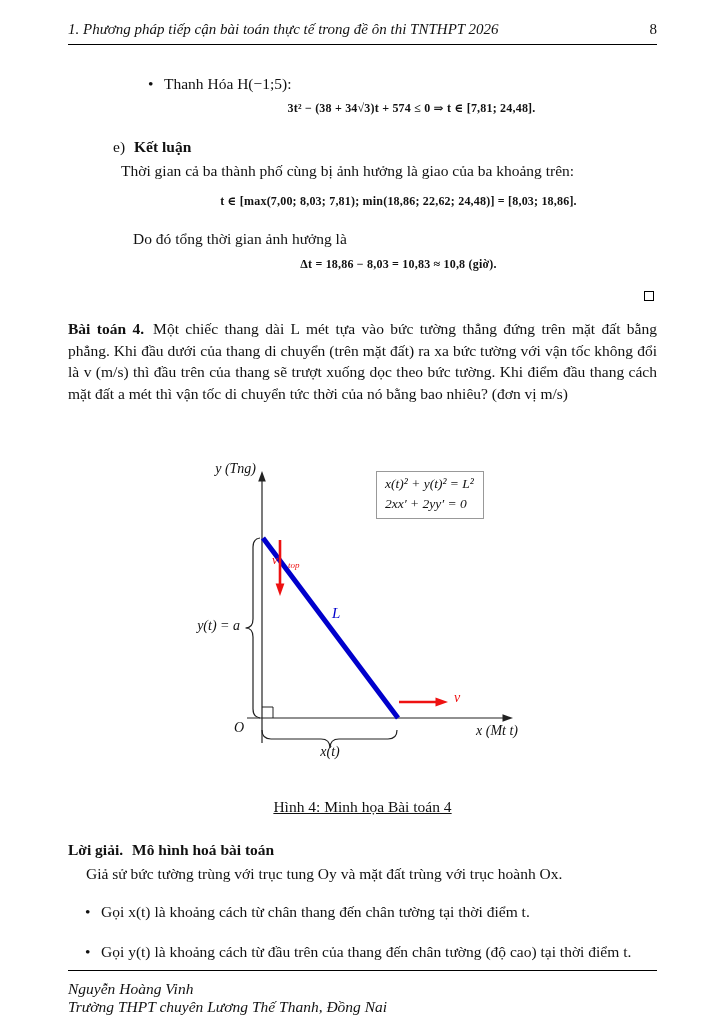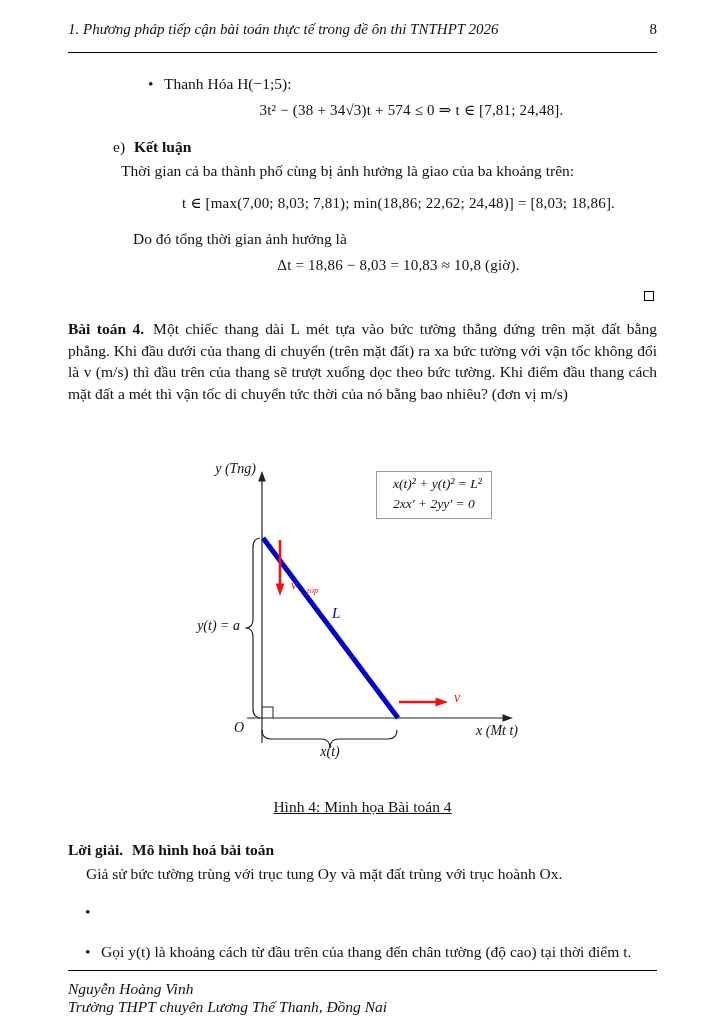--- a/index.html
+++ b/index.html
@@ -12,48 +12,48 @@
     font-size:15.5px;
     overflow:hidden;
   }
   .abs { position:absolute; }
 
   
   .header {
     left:68px; top:21px; width:589px;
     display:flex; justify-content:space-between; align-items:baseline;
     font-style:italic; font-size:15px;
-    border-bottom:1.3px solid #000; padding-bottom:14px;
+    border-bottom:1.3px solid #000; padding-bottom:6px;
   }
   .header-page { font-style:normal; }
 
   
   .bullet-row { display:flex; }
   .bullet-marker { width:16px; flex:0 0 auto; }
-  .eq { text-align:center; font-size:15px; letter-spacing:0.2px; }
+  .eq { text-align:center; font-size:12px; letter-spacing:0.2px;font-weight:bold; }
   .item-label { margin-right:9px; }
   .bold { font-weight:bold; }
   .bolditalic { font-weight:bold; }
   .para { line-height:21.5px; }
   .justify { text-align:justify; }
   .qed {
     width:10px; height:10px; border:1.2px solid #000; background:#fff;
   }
 
   
   .figure { left:170px; top:450px; width:390px; height:340px; }
   .figure svg { position:absolute; left:0; top:0; }
   .fig-label { position:absolute; font-style:italic; font-size:14px; white-space:nowrap; }
   .lab-right { text-align:right; }
   .lab-center { text-align:center; }
   .red { color:#ee1111; }
   .blue { color:#0000cc; }
   .eq-box {
     position:absolute; left:206px; top:21px;
-    border:1px solid #999999; padding:2px 9px 4px 16px;
+    border:1px solid #999999; padding:2px 9px 4px 8px;
     font-style:italic; font-size:13.5px; line-height:20px;
     white-space:nowrap; background:#fff;
   }
   .caption { left:68px; top:798px; width:589px; text-align:center;text-decoration:underline; }
 
   
   .footer-rule { left:68px; top:970px; width:589px; border-top:1.2px solid #000; }
   .footer {
     left:68px; top:980px; width:589px;
     display:flex; justify-content:space-between;
@@ -115,21 +115,21 @@
     <polygon points="278,252 265.5,247.6 265.5,256.4" fill="#ee1111"></polygon>
   </svg>
 
   <div class="fig-label lab-right" style="left:24px; top:11px; width:62px;">y (Tng)</div>
 
   <div class="eq-box">
     <div>x(t)² + y(t)² = L²</div>
     <div>2xx′ + 2yy′ = 0</div>
   </div>
 
-  <div class="fig-label red" style="left:121px; top:102px; font-size:13px;margin-top:25px;"><span>v⃗</span><sub style="font-size:9px;">top</sub></div>
+  <div class="fig-label red" style="left:102px; top:102px; font-size:13px;"><span>v⃗</span><sub style="font-size:9px;">top</sub></div>
 
   <div class="fig-label blue" style="left:162px; top:155px; font-size:15px;">L</div>
 
   <div class="fig-label red" style="left:284px; top:240px;">v⃗</div>
 
   <div class="fig-label lab-right" style="left:0; top:168px; width:70px;">y(t) = a</div>
 
   <div class="fig-label" style="left:64px; top:270px;">O</div>
 
   <div class="fig-label" style="left:306px; top:273px;">x (Mt t)</div>
@@ -140,20 +140,21 @@
 <div class="abs caption">Hình 4: Minh họa Bài toán 4</div>
 
 <div class="abs" style="left:68px; top:841px;">
   <span class="bolditalic item-label">Lời giải.</span><span class="bold">Mô hình hoá bài toán</span>
 </div>
 
 <div class="abs para" style="left:86px; top:863px; width:571px;">Giả sử bức tường trùng với trục tung Oy và mặt đất trùng với trục hoành Ox.</div>
 
 <div class="abs bullet-row para" style="left:85px; top:901px; width:572px;">
   <span class="bullet-marker">•</span>
+  <span>Gọi x(t) là khoảng cách từ chân thang đến chân tường tại thời điểm t.</span>
 </div>
 
 <div class="abs bullet-row para" style="left:85px; top:941px; width:567px;">
   <span class="bullet-marker">•</span>
   <span>Gọi y(t) là khoảng cách từ đầu trên của thang đến chân tường (độ cao) tại thời điểm t.</span>
 </div>
 
 <div class="abs footer-rule"></div>
 <div class="abs footer">
   <span>Nguyễn Hoàng Vinh</span>

